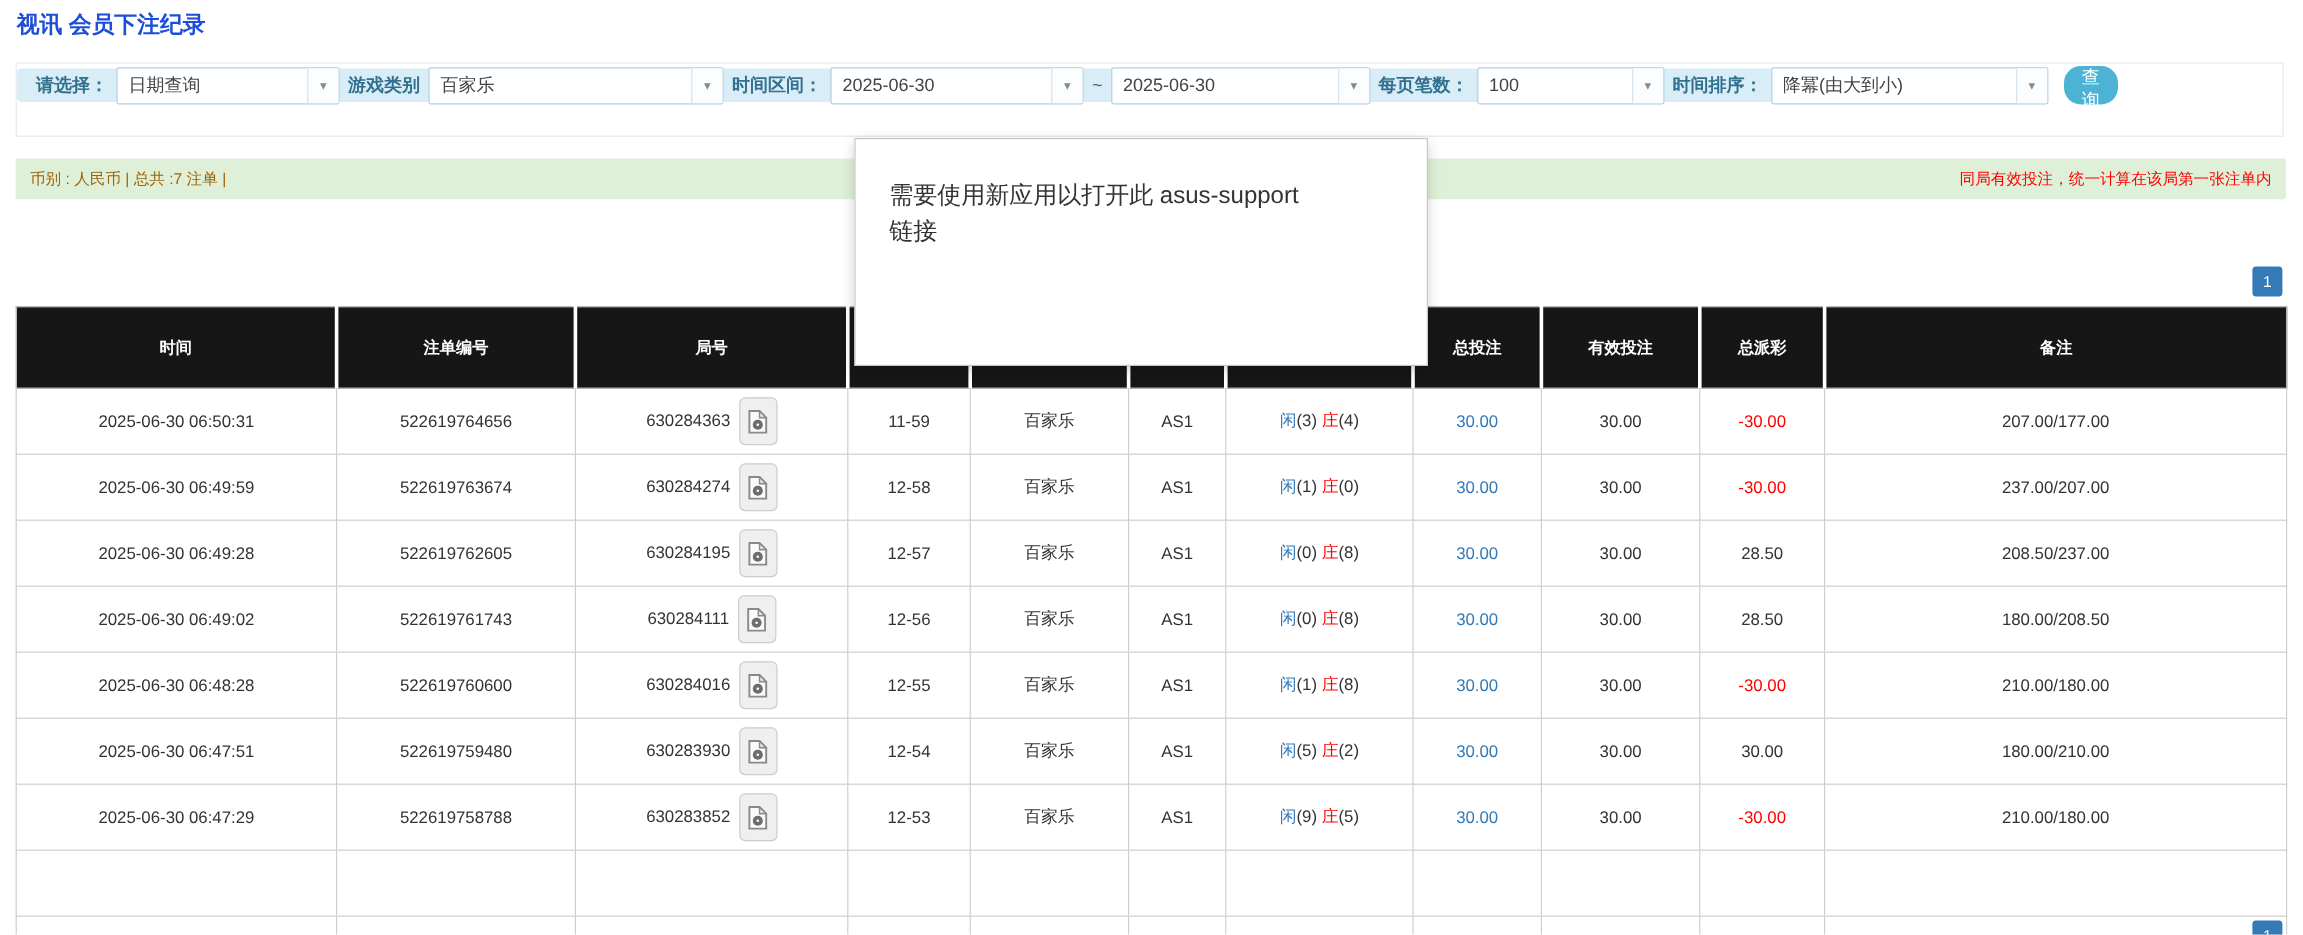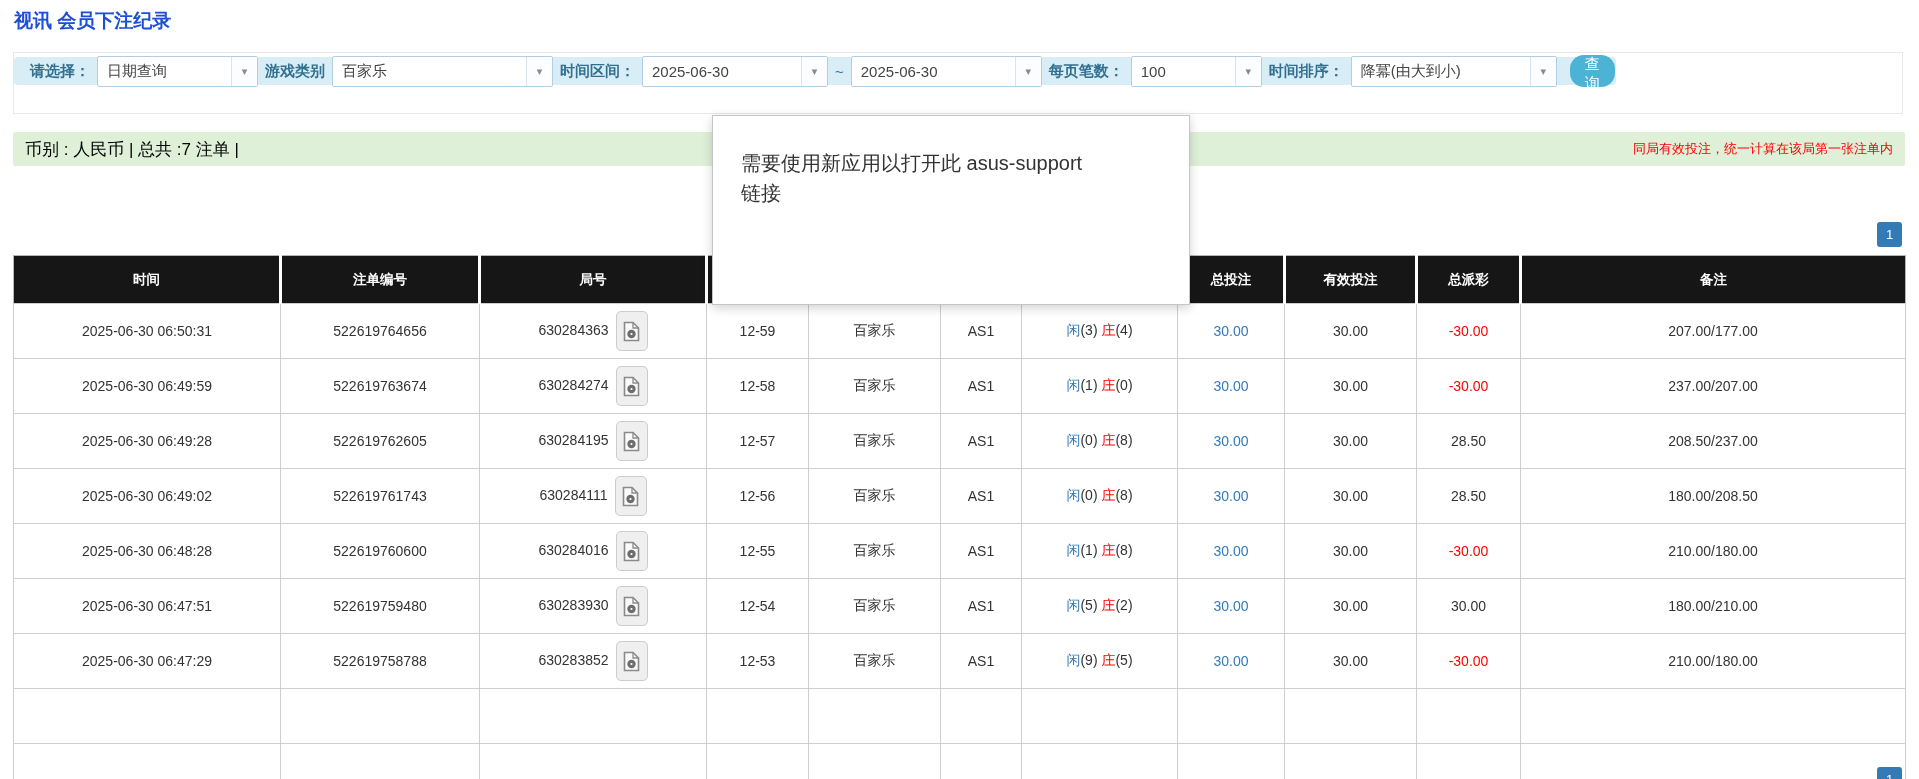--- a/index.html
+++ b/index.html
@@ -5,37 +5,37 @@
   html,body{margin:0;padding:0;background:#fff;}
   body{font-family:"Liberation Sans","DejaVu Sans",sans-serif;}
   .stage{position:relative;width:1919px;height:779px;overflow:hidden;background:#fff;}
 
   .page-title{position:absolute;left:14px;top:8px;margin:0;font-size:19px;font-weight:700;color:#1d4ed8;}
 
   .filter-panel{position:absolute;left:13px;top:52px;width:1890px;height:62px;border:1px solid #e8e8e8;background:#fff;box-sizing:border-box;}
   .filter-bar{position:absolute;left:14px;top:57px;width:1602px;height:28px;background:#d9edf7;border-radius:4px;display:flex;align-items:center;padding:0 16px;gap:7px;box-sizing:border-box;}
   .flabel{color:#31708f;font-weight:700;font-size:15px;white-space:nowrap;}
   .tilde{color:#31708f;font-size:15px;}
-  .combo{display:inline-flex;height:31px;background:#fff;border:1px solid #b0cfe4;border-radius:2px;align-items:stretch;cursor:pointer;box-sizing:border-box;}
+  .combo{display:inline-flex;height:31px;background:#fff;border:1px solid #b0cfe4;border-radius:2px;align-items:stretch;cursor:pointer;box-sizing:border-box;gap:25px;}
   .combo-value{display:flex;align-items:center;padding:0 9px;font-size:15px;color:#444;white-space:nowrap;overflow:hidden;}
   .combo-arrow{width:25px;border-left:1px solid #d5e4ef;display:flex;align-items:center;justify-content:center;color:#8a8a8a;font-size:11px;background:#fcfdfe;}
   .c1 .combo-value{width:115px;} .c2 .combo-value{width:175px;} .c3 .combo-value{width:140px;}
   .c4 .combo-value{width:145px;} .c5 .combo-value{width:85px;text-align:right;}  .c6 .combo-value{width:160px;}
   .search-btn{height:32px;padding:0 15px;background:#4cb3d4;color:#fff;border:none;border-radius:14px;font-size:15px;margin-left:6px;cursor:pointer;font-family:inherit;}
 
   .summary-bar{position:absolute;left:13px;top:132px;width:1892px;height:34px;background:#dff0d8;border-radius:2px;display:flex;align-items:center;justify-content:space-between;padding:0 12px;box-sizing:border-box;}
-  .summary-left{color:#000000;font-size:17px;}
+  .summary-left{color:#a16207;font-size:13px;}
   .summary-right{color:#f00;font-size:13px;}
 
   .page-btn{position:absolute;width:25px;height:25px;background:#337ab7;color:#fff;font-size:13px;display:flex;align-items:center;justify-content:center;border-radius:3px;cursor:pointer;}
   .pb-top{left:1877px;top:222px;}
   .pb-bottom{left:1877px;top:767px;}
 
   table.records{position:absolute;left:13px;top:255px;width:1892px;border-collapse:collapse;table-layout:fixed;font-size:14px;color:#333;border:1px solid #b5b5b5;}
-  table.records thead th{background:#161616;color:#fff;height:35px;font-size:13.5px;font-weight:700;border-right:3px solid #fff;text-align:center;padding:6px;}
+  table.records thead th{background:#161616;color:#fff;height:35px;font-size:13.5px;font-weight:700;border-right:3px solid #fff;text-align:center;padding:16px;}
   table.records thead th:last-child{border-right:none;}
   table.records tbody td{height:54px;text-align:center;background:#fff;border:1px solid #cfcfcf;padding:0 4px;vertical-align:middle;overflow:hidden;white-space:nowrap;}
   .blue{color:#337ab7;}
   .red{color:#f00;}
   a.link{color:#337ab7;text-decoration:none;cursor:pointer;}
   .video-btn{display:inline-flex;align-items:center;justify-content:center;width:32px;height:40px;background:#efefef;border:1px solid #ccc;border-radius:5px;margin-left:7px;vertical-align:middle;cursor:pointer;padding:0;}
   tr.totals-row td{background:#9b9b9b;border:3px solid #fff;color:#fff;height:33px;font-size:14px;text-align:center;padding:0 4px;}
 
   .dialog{position:absolute;left:712px;top:115px;width:478px;height:190px;background:#fff;border:1px solid #c6c6c6;box-shadow:0 3px 10px rgba(0,0,0,0.18);z-index:50;box-sizing:border-box;}
   .dialog-msg{position:absolute;left:28px;top:32px;width:342px;font-size:20px;line-height:1.5;color:#333;}
@@ -124,21 +124,21 @@
           <td>2025-06-30 06:50:31</td>
           <td>522619764656</td>
           <td><span>630284363</span><button class="video-btn">
               <svg width="17" height="21" viewBox="0 0 17 21">
                 <path d="M1.5 1.5 h8.5 l5.5 5.5 v12.5 h-14 z" fill="#fafafa" stroke="#8a8a8a" stroke-width="1.6"></path>
                 <path d="M10 1.5 v5.5 h5.5" fill="none" stroke="#8a8a8a" stroke-width="1.3"></path>
                 <circle cx="8.5" cy="13" r="4.2" fill="#6d6d6d"></circle>
                 <circle cx="8.5" cy="13" r="1.1" fill="#fff"></circle>
               </svg>
             </button></td>
-          <td>12-59</td>
+          <td>11-59</td>
           <td>百家乐</td>
           <td>AS1</td>
           <td><span class="blue">闲</span><span>(3) </span><span class="red">庄</span><span>(4)</span></td>
           <td><a class="link">30.00</a></td>
           <td>30.00</td>
           <td class="red">-30.00</td>
           <td>207.00/177.00</td>
         </tr>
         <tr>
           <td>2025-06-30 06:49:59</td>

